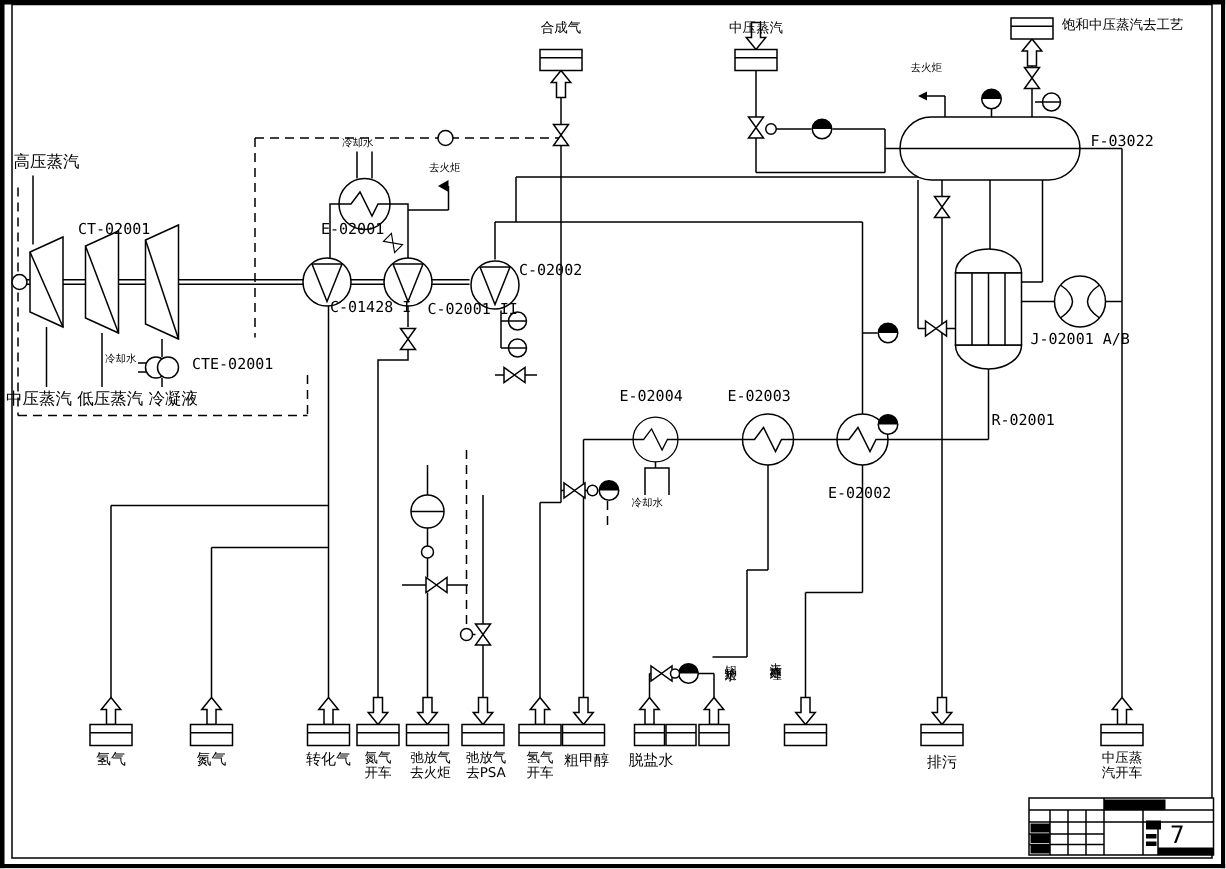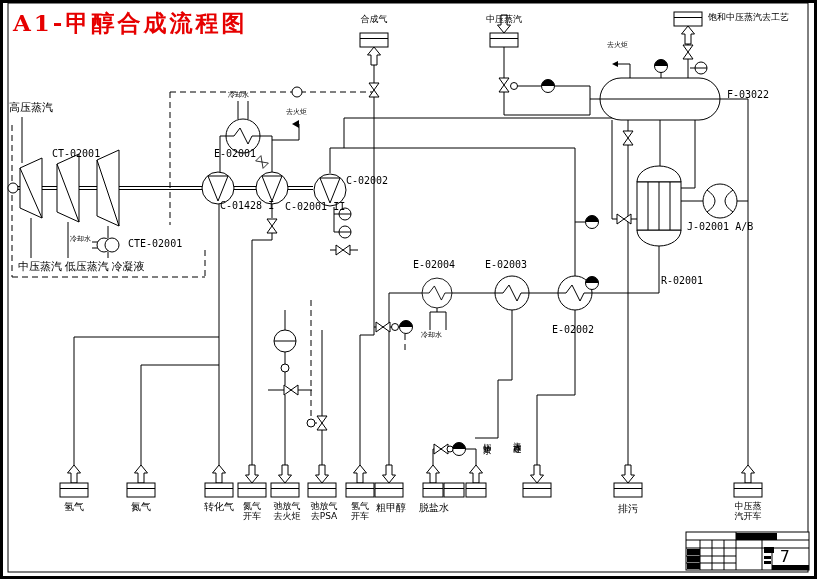--- a/index.html
+++ b/index.html
@@ -228,27 +228,26 @@
     <rect x="687" y="549" width="13" height="6" fill="#000" stroke="none"></rect>
     <rect x="687" y="556" width="13" height="6" fill="#000" stroke="none"></rect>
     <rect x="687" y="563" width="13" height="6" fill="#000" stroke="none"></rect>
     <rect x="764" y="547" width="10" height="6" fill="#000" stroke="none"></rect>
     <rect x="764" y="556" width="7" height="3" fill="#000" stroke="none"></rect>
     <rect x="764" y="561" width="7" height="3" fill="#000" stroke="none"></rect>
     <rect x="772" y="565" width="37" height="5" fill="#000" stroke="none"></rect>
   </g>
 </svg>
 
-<div class="title">A1-甲醇合成流程图</div>
 
 <div class="lbl s11" style="left:9px;top:102px;">高压蒸汽</div>
 <div class="lbl tag" style="left:52px;top:148px;">CT-02001</div>
 <div class="lbl tag" style="left:128px;top:238px;">CTE-02001</div>
 <div class="lbl s7" style="left:70px;top:235px;">冷却水</div>
-<div class="lbl s11" style="left:18px;top:260px;font-family:Liberation Serif, serif;">中压蒸汽 低压蒸汽 冷凝液</div>
+<div class="lbl s11" style="left:4px;top:260px;">中压蒸汽 低压蒸汽 冷凝液</div>
 <div class="lbl s7" style="left:228px;top:91px;">冷却水</div>
 <div class="lbl tag" style="left:214px;top:148px;">E-02001</div>
 <div class="lbl s7" style="left:286px;top:108px;">去火炬</div>
 <div class="lbl tag" style="left:220px;top:200px;">C-01428 I</div>
 <div class="lbl tag" style="left:272px;top:201px;margin-left:13px;">C-02001 II</div>
 <div class="lbl tag" style="left:346px;top:175px;">C-02002</div>
 <div class="lbl s9 ctr" style="left:374px;top:14px;">合成气</div>
 <div class="lbl s9 ctr" style="left:504px;top:14px;">中压蒸汽</div>
 <div class="lbl s7" style="left:607px;top:41px;">去火炬</div>
 <div class="lbl s9" style="left:708px;top:12px;">饱和中压蒸汽去工艺</div>

